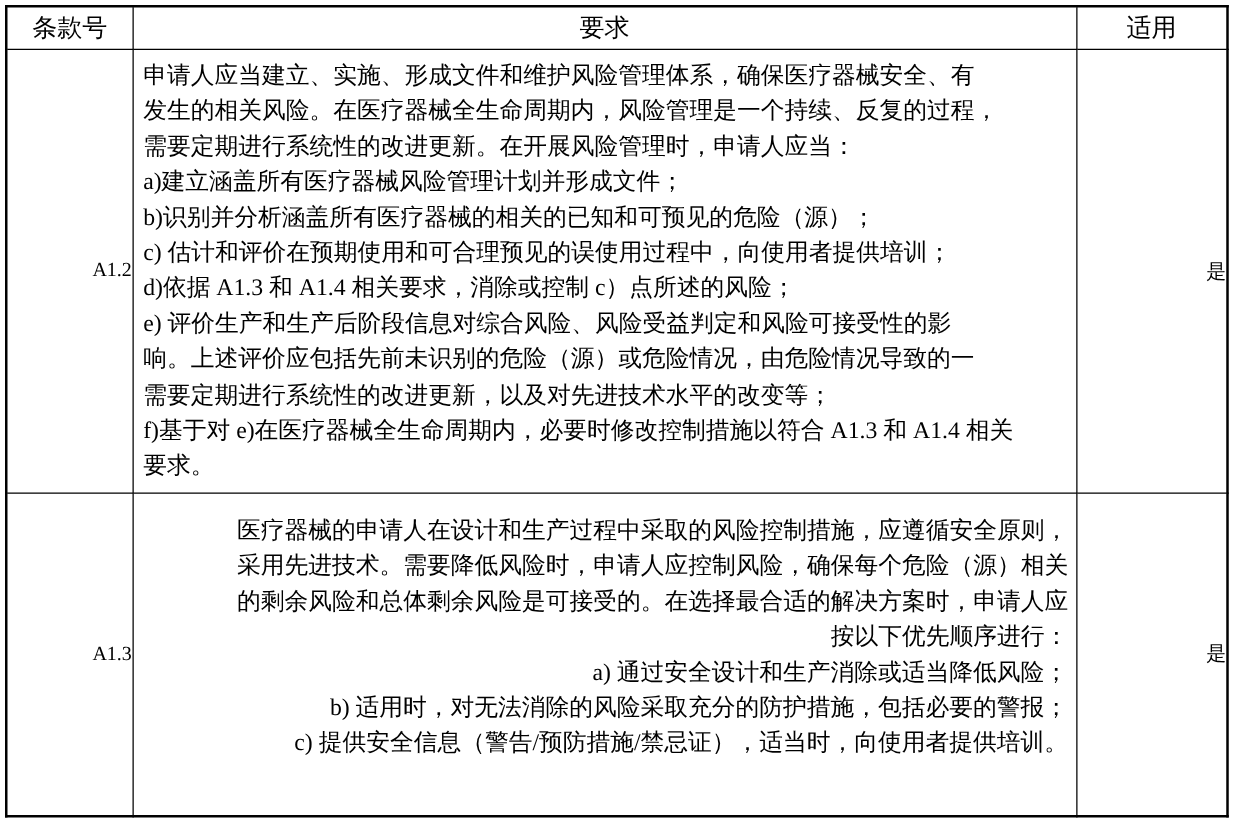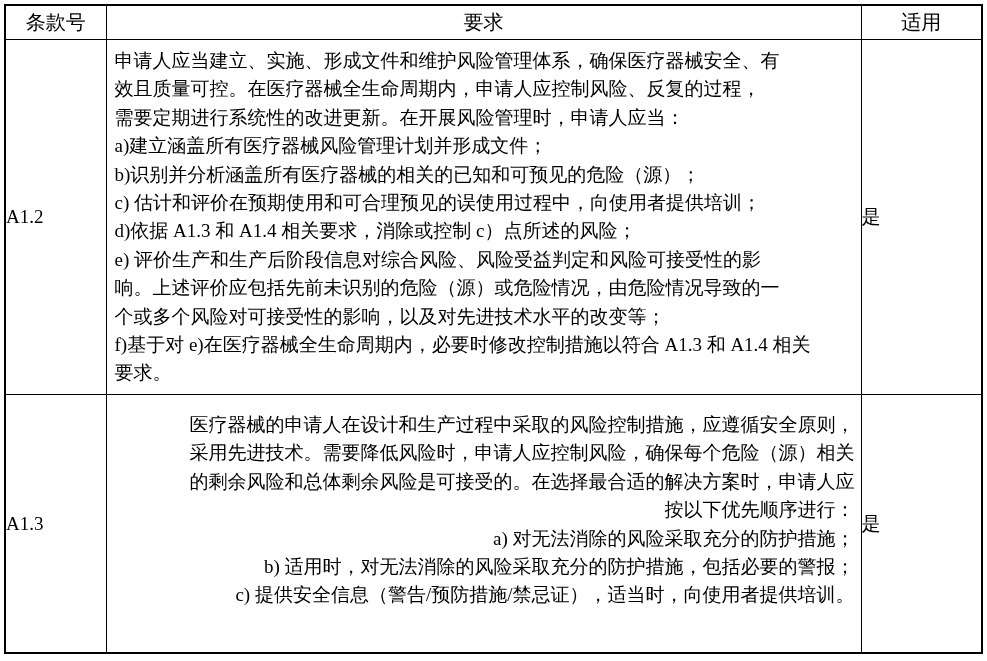--- a/index.html
+++ b/index.html
@@ -39,23 +39,23 @@
   tr.header-row th {
     height: 33px;
     font-size: 20px;
     font-weight: normal;
     text-align: center;
     vertical-align: middle;
     padding: 0;
   }
   td.clause-cell,
   td.applicable-cell {
-    text-align: left;
+    text-align: right;
     vertical-align: middle;
-    font-size: 19px;
+    font-size: 16px;
     padding: 0;
   }
   td.requirement-cell {
     vertical-align: top;
     text-align: left;
     font-size: 19px;
     line-height: 28.4px;
     padding: 7px 6px 6px 8px;
   }
   tr.row-a12 { height: 355px; }
@@ -77,42 +77,42 @@
         <th>条款号</th>
         <th>要求</th>
         <th>适用</th>
       </tr>
     </thead>
     <tbody>
       <tr class="row-a12">
         <td class="clause-cell">A1.2</td>
         <td class="requirement-cell">
           <div class="line">申请人应当建立、实施、形成文件和维护风险管理体系，确保医疗器械安全、有</div>
-          <div class="line">效且质量可控。在医疗器械全生命周期内，申请人应控制风险、反复的过程，</div>
+          <div class="line">发生的相关风险。在医疗器械全生命周期内，风险管理是一个持续、反复的过程，</div>
           <div class="line">需要定期进行系统性的改进更新。在开展风险管理时，申请人应当：</div>
           <div class="line">a)建立涵盖所有医疗器械风险管理计划并形成文件；</div>
           <div class="line">b)识别并分析涵盖所有医疗器械的相关的已知和可预见的危险（源）；</div>
           <div class="line">c) 估计和评价在预期使用和可合理预见的误使用过程中，向使用者提供培训；</div>
           <div class="line">d)依据 A1.3 和 A1.4 相关要求，消除或控制 c）点所述的风险；</div>
           <div class="line">e) 评价生产和生产后阶段信息对综合风险、风险受益判定和风险可接受性的影</div>
           <div class="line">响。上述评价应包括先前未识别的危险（源）或危险情况，由危险情况导致的一</div>
-          <div class="line">个或多个风险对可接受性的影响，以及对先进技术水平的改变等；</div>
+          <div class="line">需要定期进行系统性的改进更新，以及对先进技术水平的改变等；</div>
           <div class="line">f)基于对 e)在医疗器械全生命周期内，必要时修改控制措施以符合 A1.3 和 A1.4 相关</div>
           <div class="line">要求。</div>
         </td>
         <td class="applicable-cell">是</td>
       </tr>
       <tr class="row-a13">
         <td class="clause-cell">A1.3</td>
         <td class="requirement-cell">
           <div class="line">医疗器械的申请人在设计和生产过程中采取的风险控制措施，应遵循安全原则，</div>
           <div class="line">采用先进技术。需要降低风险时，申请人应控制风险，确保每个危险（源）相关</div>
           <div class="line">的剩余风险和总体剩余风险是可接受的。在选择最合适的解决方案时，申请人应</div>
           <div class="line">按以下优先顺序进行：</div>
-          <div class="line">a) 对无法消除的风险采取充分的防护措施；</div>
+          <div class="line">a) 通过安全设计和生产消除或适当降低风险；</div>
           <div class="line">b) 适用时，对无法消除的风险采取充分的防护措施，包括必要的警报；</div>
           <div class="line">c) 提供安全信息（警告/预防措施/禁忌证），适当时，向使用者提供培训。</div>
         </td>
         <td class="applicable-cell">是</td>
       </tr>
     </tbody>
   </table>
 </div>
 
 </body></html>

